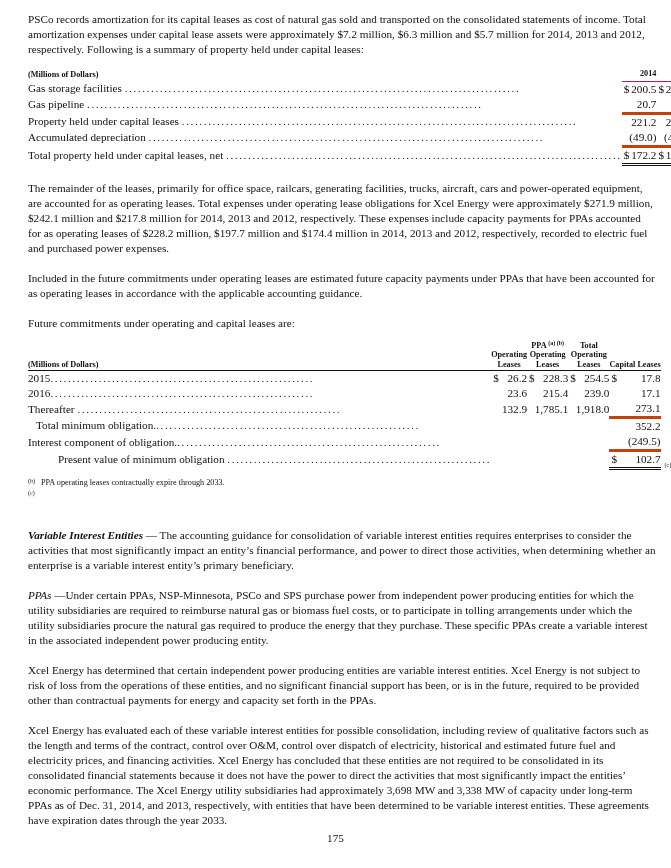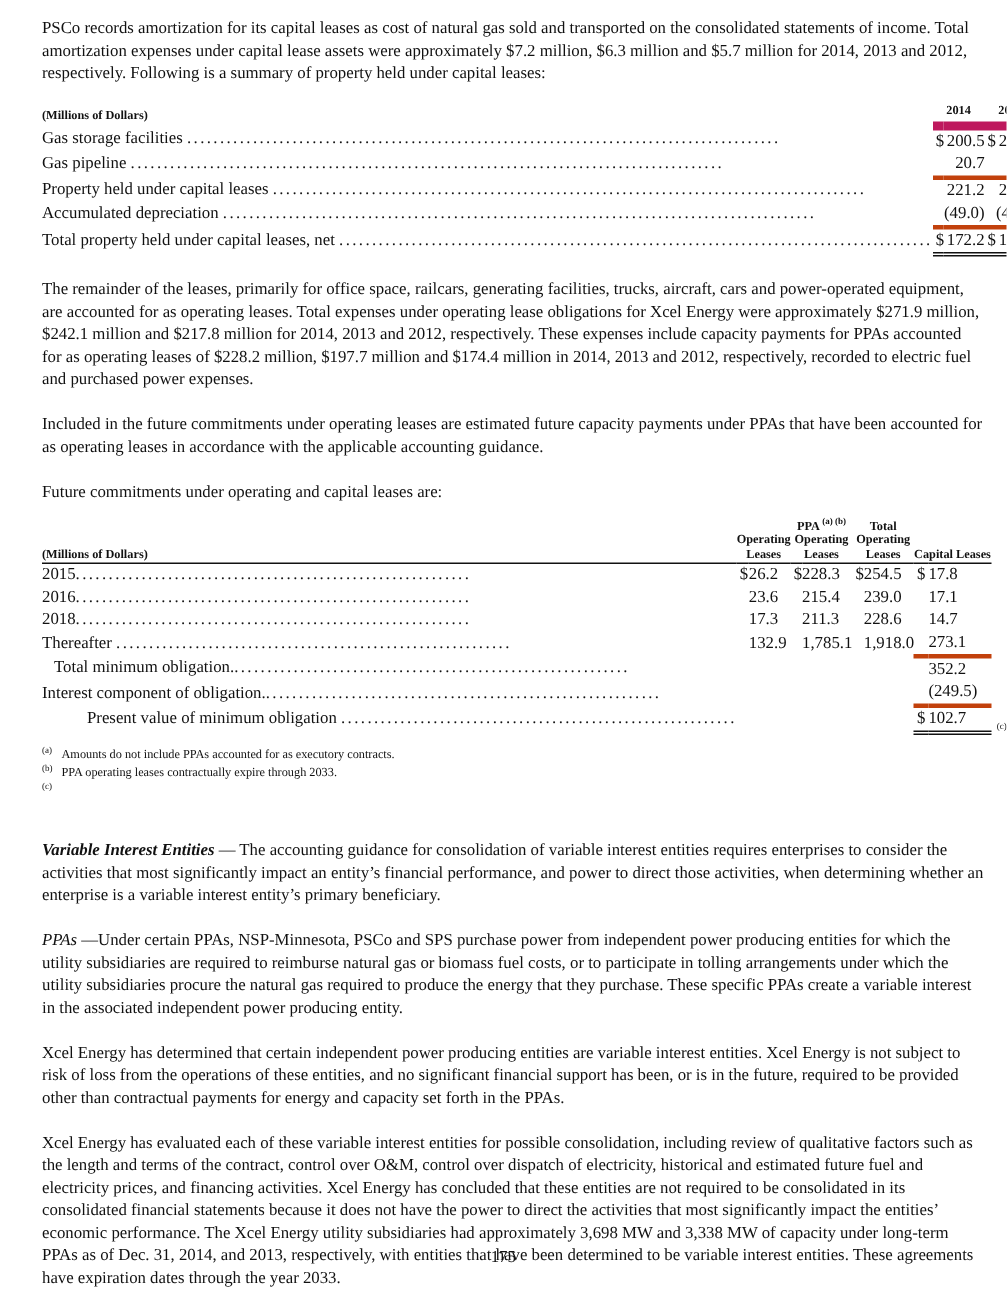--- a/index.html
+++ b/index.html
@@ -15,31 +15,31 @@
 
   .label { overflow: hidden; }
   .dots { letter-spacing: 1.6px; }
 
   
   .t1 { width: 628px; margin-top: 12px; }
   .t1 .c-label { width: 444px; }
   .t1 .c-gap { width: 6px; }
   .t1 .c-cur { width: 14px; text-align: left; padding-left: 2px; }
   .t1 .c-num { width: 62px; text-align: right; }
-  .t1 th.yr { text-align: center; border-bottom: 6px solid #be185d; padding-bottom: 2px; }
+  .t1 th.yr { text-align: right; border-bottom: 1px solid #be185d; padding-bottom: 2px; }
   .t1 th.hd { text-align: left; padding-bottom: 2px; }
   .bb { border-bottom: 3px solid #c2410c; }
   .bb2 { border-bottom: 3px double #111; }
 
   
   .t2 { width: 628px; margin-top: 10px; }
   .t2 .c-label { width: 238px; }
   .t2 .c-gap { width: 8px; }
   .t2 .c-cur { width: 14px; text-align: left; padding-left: 2px; }
-  .t2 .c-num { width: 72px; text-align: left; }
+  .t2 .c-num { width: 72px; text-align: right; }
   .t2 th.colh { text-align: center; border-bottom: 1px solid #111; padding-bottom: 1px; }
   .t2 th.hd { text-align: left; border-bottom: 1px solid #111; padding-bottom: 1px; }
   .sup { font-size: 6px; vertical-align: top; position: relative; top: -2px; }
   .indent1 { padding-left: 8px; }
   .indent2 { padding-left: 30px; }
   .fnote-sup { position: relative; }
   .fnote-sup span { position: absolute; left: 4px; top: -2px; font-size: 6px; }
 
   .footnotes { margin-top: 7px; font-size: 8.2px; line-height: 12px; }
   .fn { display: flex; }
@@ -173,35 +173,20 @@
           <td class="c-cur "></td>
           <td class="c-num ">215.4</td>
           <td class="c-gap"></td>
           <td class="c-cur "></td>
           <td class="c-num ">239.0</td>
           <td class="c-gap"></td>
           <td class="c-cur "></td>
           <td class="c-num ">17.1</td>
         </tr>
         <tr>
-          <td class="c-label label"><span>2018</span><span class="dots">............................................................</span></td>
-          <td class="c-gap"></td>
-          <td class="c-cur "></td>
-          <td class="c-num ">17.3</td>
-          <td class="c-gap"></td>
-          <td class="c-cur "></td>
-          <td class="c-num ">211.3</td>
-          <td class="c-gap"></td>
-          <td class="c-cur "></td>
-          <td class="c-num ">228.6</td>
-          <td class="c-gap"></td>
-          <td class="c-cur "></td>
-          <td class="c-num ">14.7</td>
-        </tr>
-        <tr>
           <td class="c-label label"><span>Thereafter</span> <span class="dots">............................................................</span></td>
           <td class="c-gap"></td>
           <td class="c-cur "></td>
           <td class="c-num ">132.9</td>
           <td class="c-gap"></td>
           <td class="c-cur "></td>
           <td class="c-num ">1,785.1</td>
           <td class="c-gap"></td>
           <td class="c-cur "></td>
           <td class="c-num ">1,918.0</td>
@@ -254,24 +239,20 @@
           <td class="c-num"></td>
           <td class="c-gap"></td>
           <td class="c-cur bb2"><span>$</span></td>
           <td class="c-num bb2">102.7</td>
           <td style="width:0;position:relative"><span class="fnote-sup"><span>(c)</span></span></td>
         </tr>
       </tbody>
   </table>
 
   <div class="footnotes">
-    <div class="fn">
-      <span class="mk">(a)</span>
-      <span>Amounts do not include PPAs accounted for as executory contracts.</span>
-    </div>
     <div class="fn">
       <span class="mk">(b)</span>
       <span>PPA operating leases contractually expire through 2033.</span>
     </div>
     <div class="fn">
       <span class="mk">(c)</span>
     </div>
   </div>
 
   <p class="vie"><b><i>Variable Interest Entities</i></b><span> — The accounting guidance for consolidation of variable interest entities requires enterprises to consider the activities that most significantly impact an entity’s financial performance, and power to direct those activities, when determining whether an enterprise is a variable interest entity’s primary beneficiary.</span></p>

